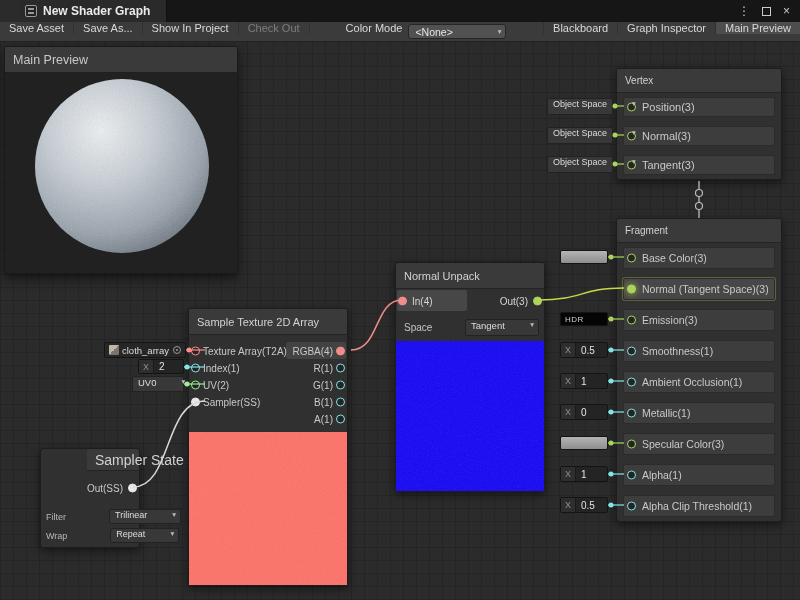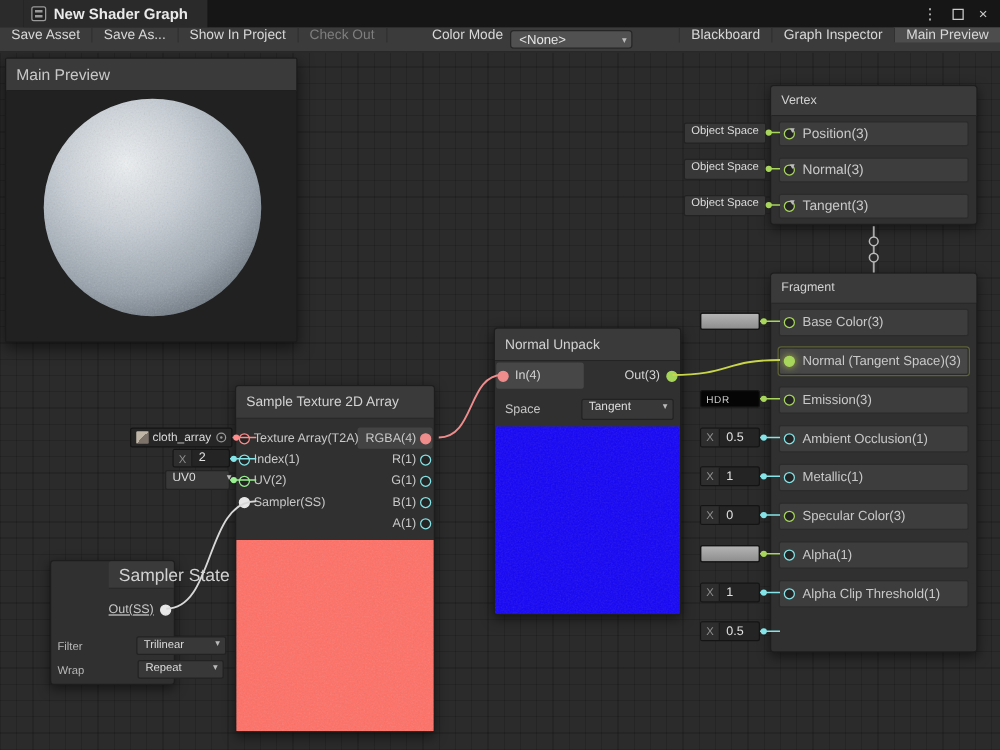--- a/index.html
+++ b/index.html
@@ -74,21 +74,21 @@
   
   .uprow { position:relative; height:24px; font-size:10px; color:#d5d5d5; }
   .in-hl { position:absolute; left:1px; top:1px; height:21px; width:70px; background:#474747; border-radius:2px; }
   .uplbl { position:absolute; left:16px; top:50%; transform:translateY(-50%); z-index:1; }
   .uprlbl { position:absolute; right:16px; top:50%; transform:translateY(-50%); }
   .sprow { display:flex; align-items:center; height:28px; padding:0 5px 0 8px; font-size:10px; color:#c6c6c6; }
   .sprow .dd { margin-left:auto; width:74px; height:17px; font-size:9.5px; }
 
   
   .ssout { position:relative; height:34px; font-size:10px; color:#c8c8c8; }
-  .ssout .lbl { position:absolute; right:16px; top:50%; transform:translateY(-50%);text-decoration:underline; }
+  .ssout .lbl { position:absolute; right:16px; top:50%; transform:translateY(-50%); }
   .ssrow { display:flex; align-items:center; height:15px; margin:4px 5px 0 5px; gap:4px; font-size:9px; color:#b8b8b8; }
   .ssrow .dd { flex:1; height:15px; font-size:9px;margin-left:39px; }
 
   
   .dd { background:#383838; border:1px solid #222222; border-radius:2px; color:#dddddd; display:flex; align-items:flex-start; justify-content:space-between; padding:0 4px 0 5px; white-space:nowrap;gap:22px; }
   .caret { font-size:7.5px; color:#bbbbbb; margin-left:3px; }
   .osdd { position:absolute; left:547px; width:66px; height:17px; font-size:9px; z-index:10; }
   .fwidget { position:absolute; z-index:10; }
   .ff { width:48px; height:16px; background:#242424; border:1px solid #141414; border-radius:2px; display:flex; align-items:center; font-size:10px; }
   .ff .axis { color:#909090; font-size:9px; padding:0 4px; border-right:1px solid #1a1a1a; background:#2e2e2e; height:100%; display:flex; align-items:center; }
@@ -255,20 +255,24 @@
         <div class="brow fg hl-row">
           <span class="port pc-v3 connected glow"></span>
           <span>Normal (Tangent Space)(3)</span>
         </div>
         <div class="brow fg">
           <span class="port pc-v3"></span>
           <span>Emission(3)</span>
         </div>
         <div class="brow fg">
           <span class="port pc-v1"></span>
+          <span>Smoothness(1)</span>
+        </div>
+        <div class="brow fg">
+          <span class="port pc-v1"></span>
           <span>Ambient Occlusion(1)</span>
         </div>
         <div class="brow fg">
           <span class="port pc-v1"></span>
           <span>Metallic(1)</span>
         </div>
         <div class="brow fg">
           <span class="port pc-v3"></span>
           <span>Specular Color(3)</span>
         </div>

